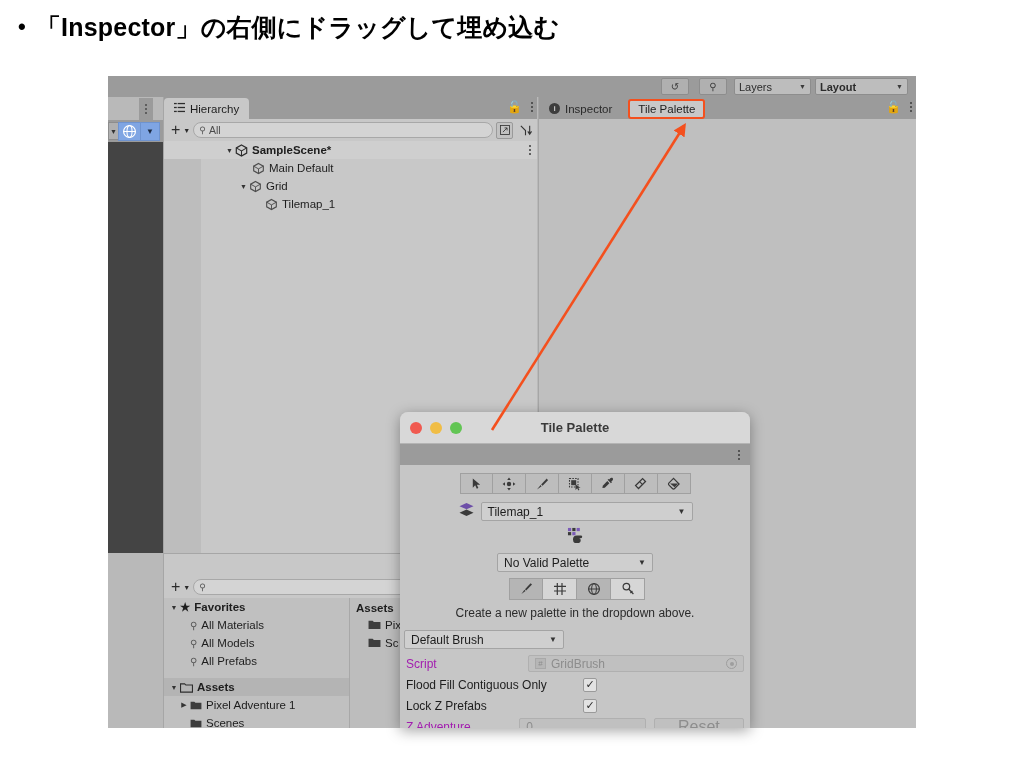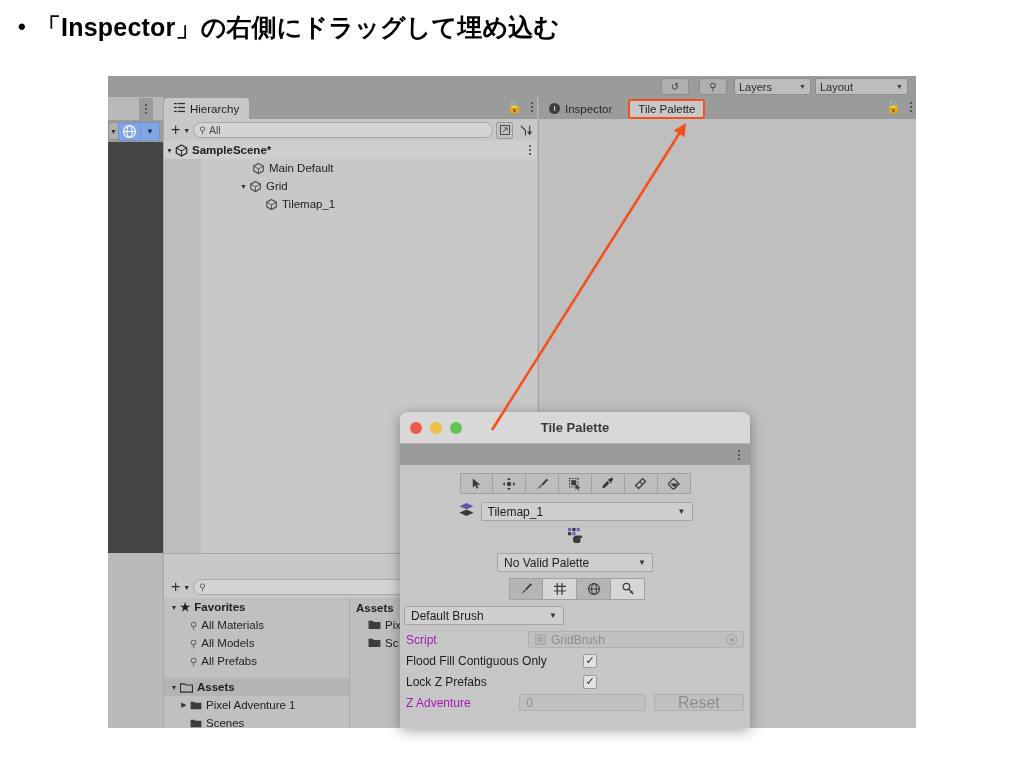--- a/index.html
+++ b/index.html
@@ -271,21 +271,21 @@
 
 <div id="unity-shot">
 
   <div class="top-strip">
     <div class="tb-btn" style="left:553px; width:28px;">↺</div>
     <div class="tb-btn" style="left:591px; width:28px;">⚲</div>
     <div class="tb-drop" style="left:626px; width:77px;">
       <span class="lbl">Layers</span>
       <span class="tri">▼</span>
     </div>
-    <div class="tb-drop" style="left:707px; width:93px;">
+    <div class="tb-drop" style="left:707px; width:93px;font-weight:bold;">
       <span class="lbl">Layout</span>
       <span class="tri">▼</span>
     </div>
   </div>
 
   <div class="strip-dots">
       <i></i>
       <i></i>
       <i></i>
     </div>
@@ -346,21 +346,21 @@
         <svg width="13" height="13" viewBox="0 0 14 14">
           <path d="M2 2 L7 7 L7 12" fill="none" stroke="#333" stroke-width="1.2"></path>
           <path d="M11.5 2 L11.5 10 M9.5 8 L11.5 11 L13.5 8" fill="none" stroke="#333" stroke-width="1.2"></path>
         </svg>
       </div>
     </div>
 
     <div class="hier-body">
       <div class="hier-gutter"></div>
       <div style="position:relative;">
-        <div class="hrow sel bold" style="">
+        <div class="hrow sel bold" style="padding-left:60px;">
           <span class="foldtri">▼</span>
           <span class="gicon">
             <svg width="13" height="13" viewBox="0 0 14 14">
               <path d="M7 1 L12.6 4.2 L12.6 9.8 L7 13 L1.4 9.8 L1.4 4.2 Z" fill="none" stroke="#2d2d2d" stroke-width="1.3"></path>
               <path d="M1.4 4.2 L7 7.4 L12.6 4.2 M7 7.4 L7 13" fill="none" stroke="#2d2d2d" stroke-width="1.1"></path>
             </svg>
           </span>
           <span>SampleScene*</span>
           <span class="kebab rowkebab">
               <i></i>
@@ -633,20 +633,21 @@
         </div>
         <div class="pal-icobtn on">
           <svg width="14" height="14" viewBox="0 0 14 14">
             <circle cx="5.4" cy="4.6" r="3.3" fill="none" stroke="#3a3a3a" stroke-width="1.2"></circle>
             <path d="M7.6 7 L12.4 12 M9.4 11 L11.4 9" stroke="#3a3a3a" stroke-width="1.2" fill="none"></path>
           </svg>
         </div>
       </div>
     </div>
 
+    <div class="hint">Create a new palette in the dropdown above.</div>
 
     <div class="dropdown brush-sel">
       <span class="lbl">Default Brush</span>
       <span class="tri">▼</span>
     </div>
 
     <div class="prop-row">
       <span class="pname dim">Script</span>
       <div class="obj-field">
         <span class="sq">#</span>

